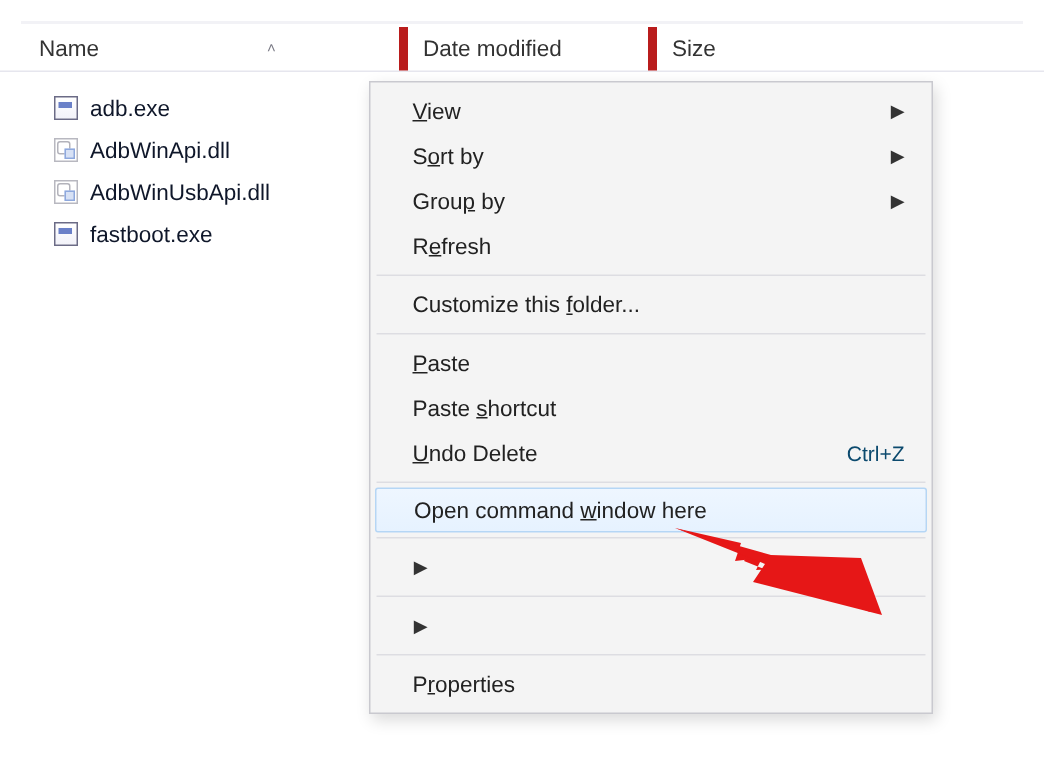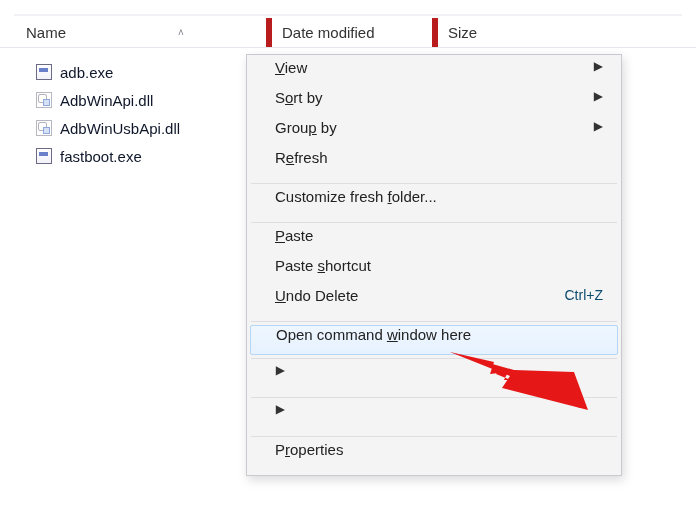--- a/index.html
+++ b/index.html
@@ -107,20 +107,21 @@
     left: 246px;
     top: 54px;
     width: 376px;
     background: #f4f4f4;
     border: 1px solid #c9c9cf;
     box-shadow: 2px 4px 10px rgba(0,0,0,0.15);
     padding: 4px 2px;
   }
   .menu-item {
     display: flex;
+    align-items: center;
     height: 30px;
     padding: 0 16px 0 26px;
     color: #222;
     font-size: 15px;
     position: relative;
     gap: 16px;
   }
   .menu-item .label {
     flex: 1;
   }
@@ -209,21 +210,21 @@
       <span class="label"><span>Grou</span><span class="mn">p</span><span id="mgb"> by</span></span>
       <span class="subarrow">▶</span>
     </div>
     <div class="menu-item">
       <span class="label"><span>R</span><span class="mn">e</span><span id="mrf">fresh</span></span>
     </div>
 
     <div class="menu-sep"></div>
 
     <div class="menu-item">
-      <span class="label"><span>Customize fresh </span><span class="mn">f</span><span id="mcf">older...</span></span>
+      <span class="label"><span>Customize this </span><span class="mn">f</span><span id="mcf">older...</span></span>
     </div>
 
     <div class="menu-sep"></div>
 
     <div class="menu-item">
       <span class="label"><span class="mn">P</span><span id="mp">aste</span></span>
     </div>
     <div class="menu-item">
       <span class="label"><span>Paste </span><span class="mn">s</span><span id="mps">hortcut</span></span>
     </div>

